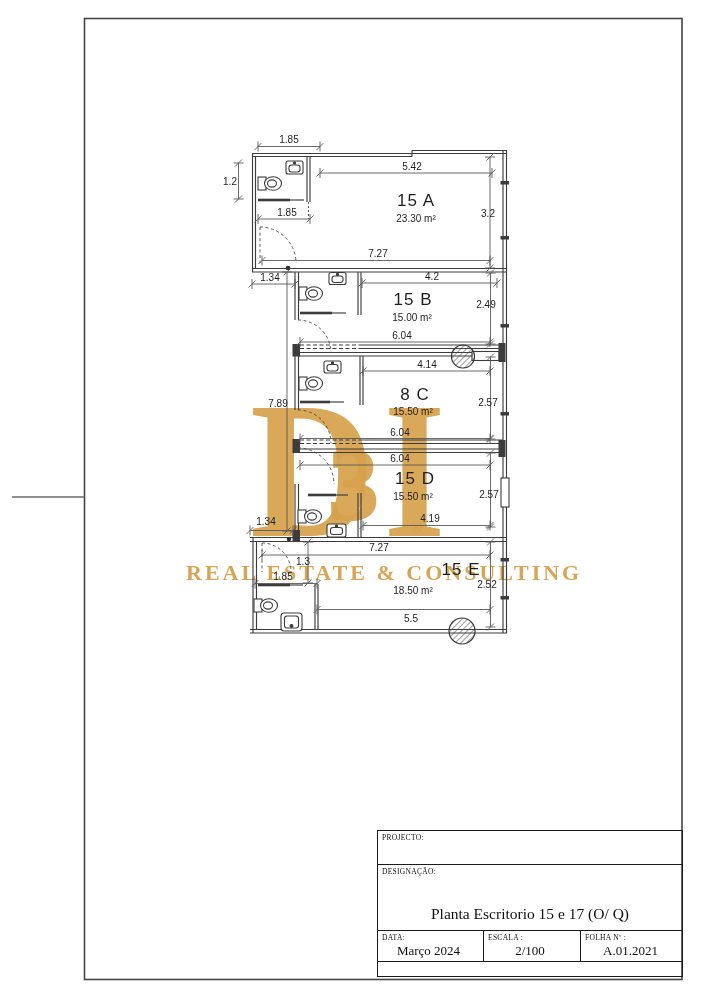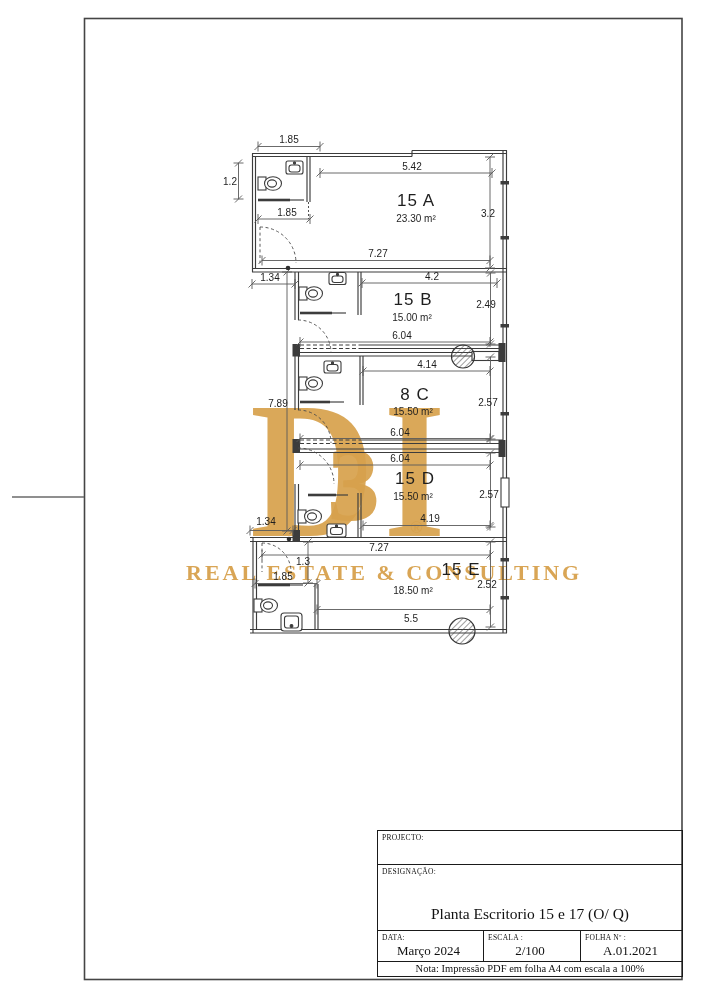--- a/index.html
+++ b/index.html
@@ -402,18 +402,15 @@
       </div>
       <div class="tb-c tb-c2">
         <span class="tb-lab">ESCALA :</span>
         <div class="tb-val">2/100</div>
       </div>
       <div class="tb-c tb-c3">
         <span class="tb-lab">FOLHA Nº :</span>
         <div class="tb-val">A.01.2021</div>
       </div>
     </div>
-    <div class="tb-row tb-r4">
-      <div class="tb-val">Nota: Impressão PDF em folha A4 com escala a 100%</div>
-    </div>
   </div>
 
 </div>
 
 </body></html>

